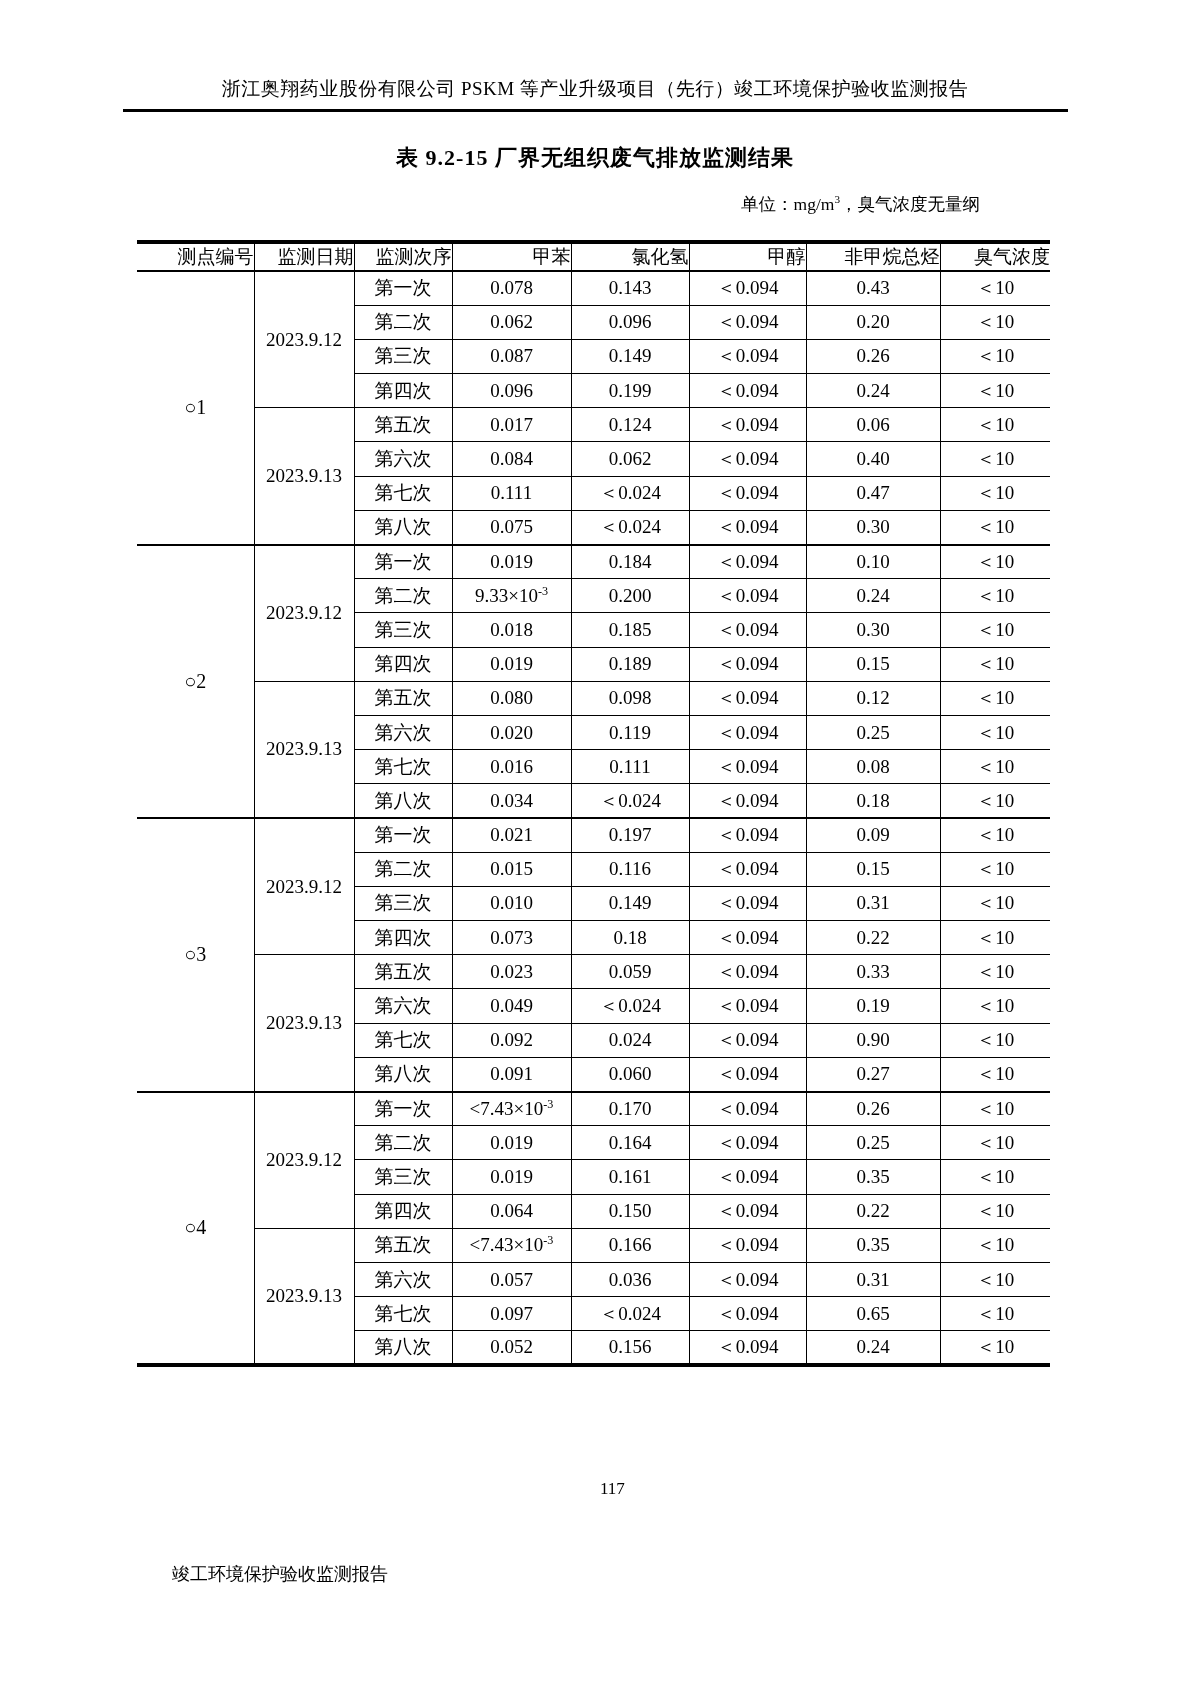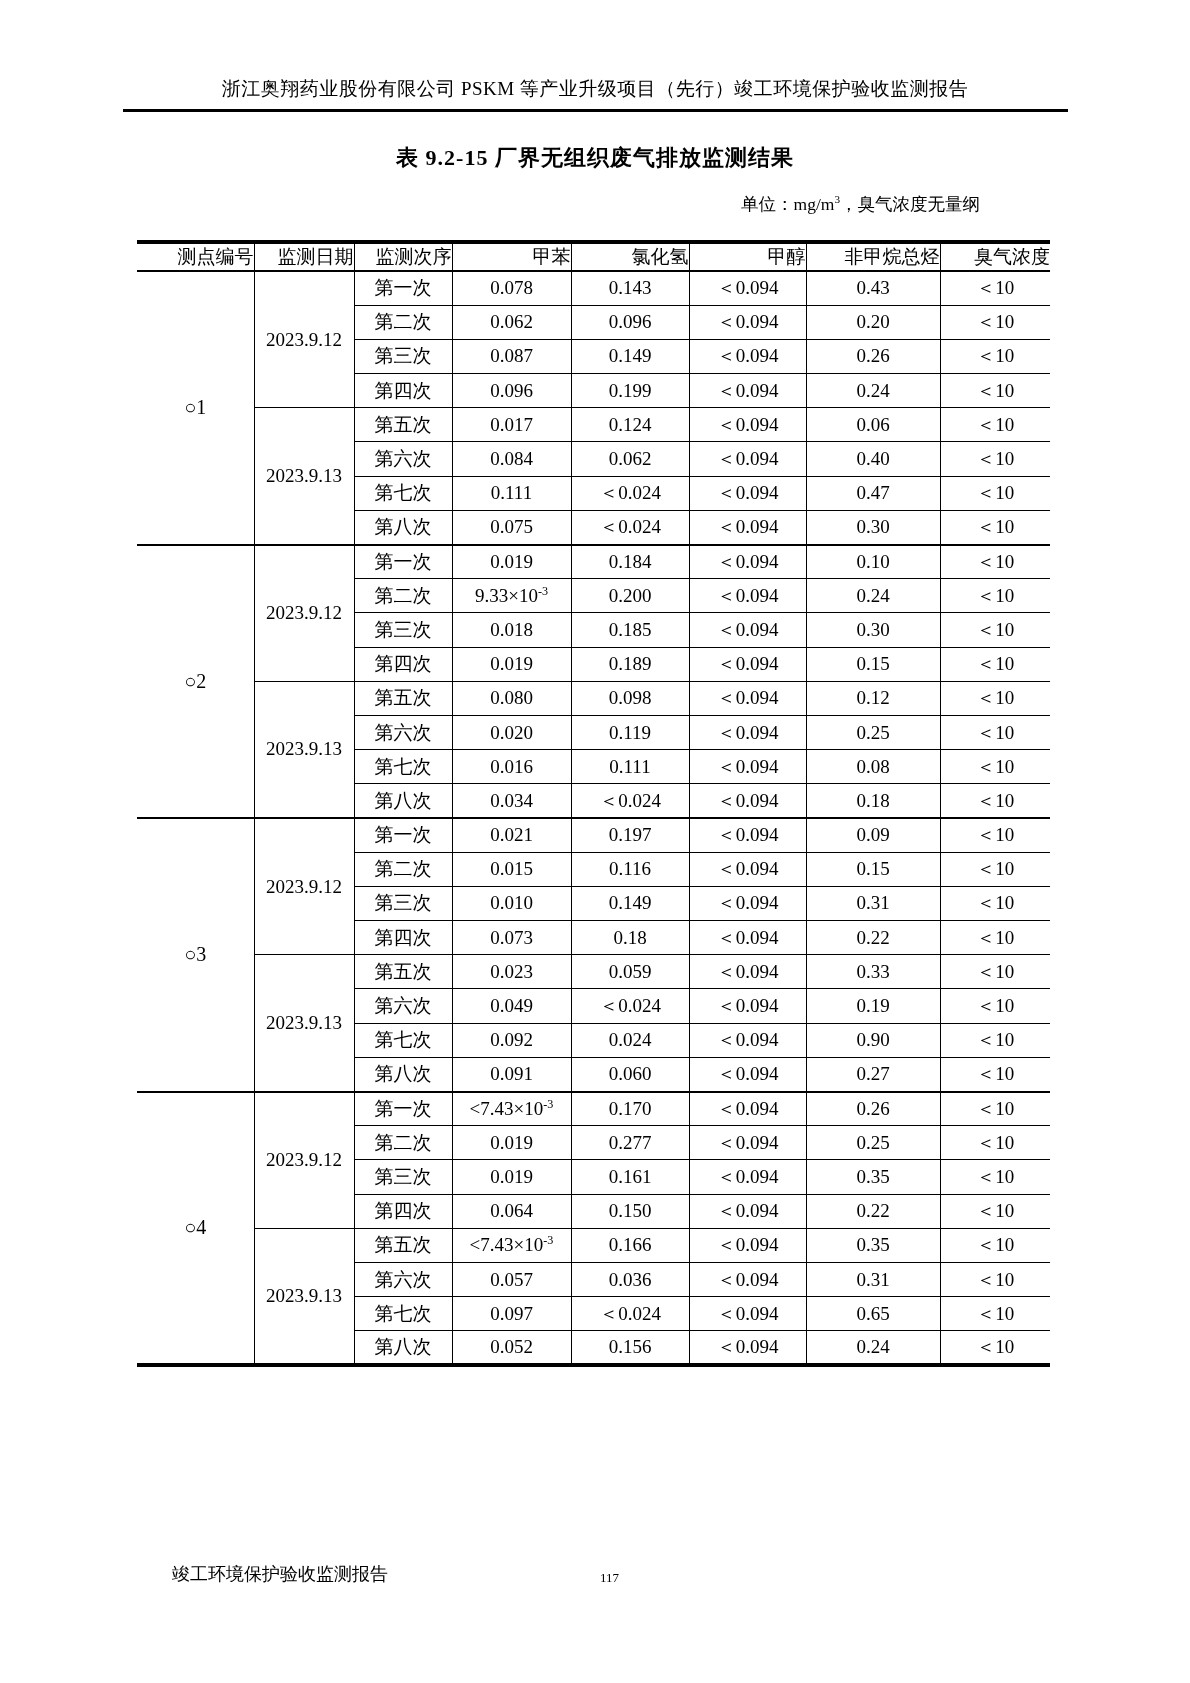--- a/index.html
+++ b/index.html
@@ -70,22 +70,22 @@
   td.point { font-size: 20px; }
   sup { font-size: 64%; line-height: 0; }
   .footer-org {
     position: absolute;
     left: 172px; top: 1562px;
     font-size: 18px;
     white-space: nowrap;
   }
   .page-number {
     position: absolute;
-    left: 600px; top: 1570px;
-    font-size: 13px;
+    left: 600px; top: 1479px;
+    font-size: 17px;
   }
 </style>
 </head>
 <body>
 
 <div class="doc-header-text">浙江奥翔药业股份有限公司 PSKM 等产业升级项目（先行）竣工环境保护验收监测报告</div>
 <div class="header-rule"></div>
 
 <div class="doc-title">表 9.2-15 厂界无组织废气排放监测结果</div>
 <div class="unit-note">单位：mg/m<sup>3</sup>，臭气浓度无量纲</div>
@@ -321,21 +321,21 @@
         <td class="seq bl">第一次</td>
         <td class="val bl">&lt;7.43×10<sup>-3</sup></td>
         <td class="val bl">0.170</td>
         <td class="val bl">＜0.094</td>
         <td class="val bl">0.26</td>
         <td class="val bl">＜10</td>
       </tr>
       <tr>
         <td class="seq bl">第二次</td>
         <td class="val bl">0.019</td>
-        <td class="val bl">0.277</td>
+        <td class="val bl">0.164</td>
         <td class="val bl">＜0.094</td>
         <td class="val bl">0.25</td>
         <td class="val bl">＜10</td>
       </tr>
       <tr>
         <td class="seq bl">第三次</td>
         <td class="val bl">0.019</td>
         <td class="val bl">0.161</td>
         <td class="val bl">＜0.094</td>
         <td class="val bl">0.35</td>

